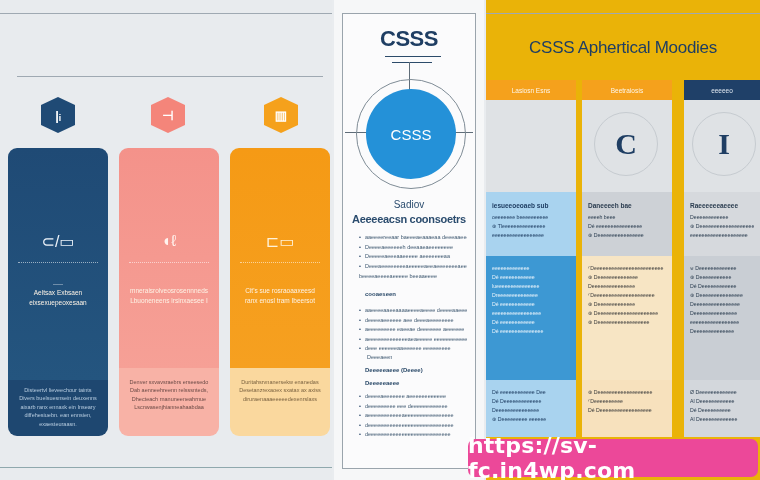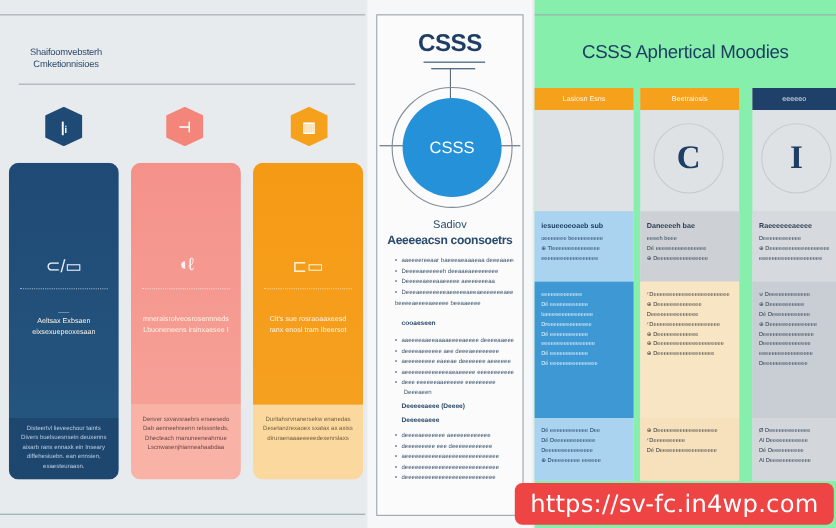--- a/index.html
+++ b/index.html
@@ -35,45 +35,41 @@
   .mid .circle { position: absolute; left: 23px; top: 75px; width: 90px; height: 90px; border-radius: 50%; background: #2491d8; color: #fff; display: flex; align-items: center; justify-content: center; font-size: 15px; }
   .mid .hline { position: absolute; left: 2px; top: 118px; width: 128px; height: 1px; background: #5e6c78; z-index: 0; }
   .mid .sub { position: absolute; left: 0; top: 185px; width: 100%; text-align: center; font-size: 10px; font-weight: normal; color: #2b4c6e; }
   .mid .sub2 { position: absolute; left: 0; top: 199px; width: 100%; text-align: center; font-size: 11px; font-weight: bold; color: #2b4c6e; letter-spacing: -0.3px; }
   .mid ul { list-style: none; position: absolute; left: 16px; width: 108px; }
   .mid li { font-size: 5.5px; color: #3e5870; line-height: 9.6px; white-space: nowrap; overflow: hidden; }
   .mid li::before { content: "•"; margin-right: 4px; color: #1f3e63; }
   .mid .sec { position: absolute; left: 22px; font-size: 6px; font-weight: bold; color: #2c4b6a; }
 
   
-  .right { position: absolute; left: 486px; top: 0; width: 274px; height: 480px; background: #86efac; }
+  .right { position: absolute; left: 486px; top: 0; width: 274px; height: 480px; background: #eab308; }
   .right .topline { position: absolute; left: 0; top: 13px; width: 274px; height: 1px; background: #9fa9b2; }
   .right .rtitle { position: absolute; left: 0; top: 38px; width: 274px; text-align: center; font-size: 17px; color: #1f3e63; letter-spacing: -0.3px; }
   .col { position: absolute; top: 80px; width: 90px; height: 357px; background: #dfe2e5; }
   .col .hdr { height: 20px; display: flex; align-items: center; justify-content: center; font-size: 6.5px; color: #fdf6ea; }
   .col .orb { position: absolute; left: 12px; top: 32px; width: 64px; height: 64px; border: 1px solid #c6cbd0; border-radius: 50%; display: flex; align-items: center; justify-content: center; font-size: 30px; color: #1f3e63; font-family: "Liberation Serif", serif; font-weight: bold; }
   .col .s1 { position: absolute; left: 0; top: 112px; width: 100%; height: 80px; padding: 10px 6px; }
   .col .s2 { position: absolute; left: 0; top: 175px; width: 100%; height: 126px; padding: 8px 6px; }
   .col .s3 { position: absolute; left: 0; top: 300px; width: 100%; height: 57px; padding: 8px 6px; }
   .col .sh { font-size: 6.5px; font-weight: bold; margin-bottom: 4px; }
   .col .ln { font-size: 5.2px; line-height: 9px; white-space: nowrap; overflow: hidden; }
 
   
-  .url { position: absolute; left: 468px; top: 439px; width: 290px; height: 38px; background: #ef4444; border-radius: 7px; color: #fff; font-family: "DejaVu Sans", sans-serif; font-weight: normal; font-size: 22px; display: flex; align-items: center; justify-content: center; letter-spacing: 0.2px; }
+  .url { position: absolute; left: 468px; top: 439px; width: 290px; height: 38px; background: #ec4899; border-radius: 7px; color: #fff; font-family: "DejaVu Sans", sans-serif; font-weight: bold; font-size: 22px; display: flex; align-items: center; justify-content: center; letter-spacing: 0.2px; }
 </style>
 </head>
 <body>
 
 <div class="left">
   <div class="topline"></div>
   <div class="heads">
-    <div class="head">
-        <div>Shaifoomvebsterh</div>
-        <div>Cmketionnisioes</div>
-      </div>
   </div>
   <div class="midline"></div>
 
   <div class="hex-row">
     <div class="hex" style="left:41px;background:#1f4a75;">|ᵢ</div>
     <div class="hex" style="left:151px;background:#f4857a;">⊣</div>
     <div class="hex" style="left:264px;background:#f5a11c;">▥</div>
   </div>
 
   <div class="card" style="left:8px;">

